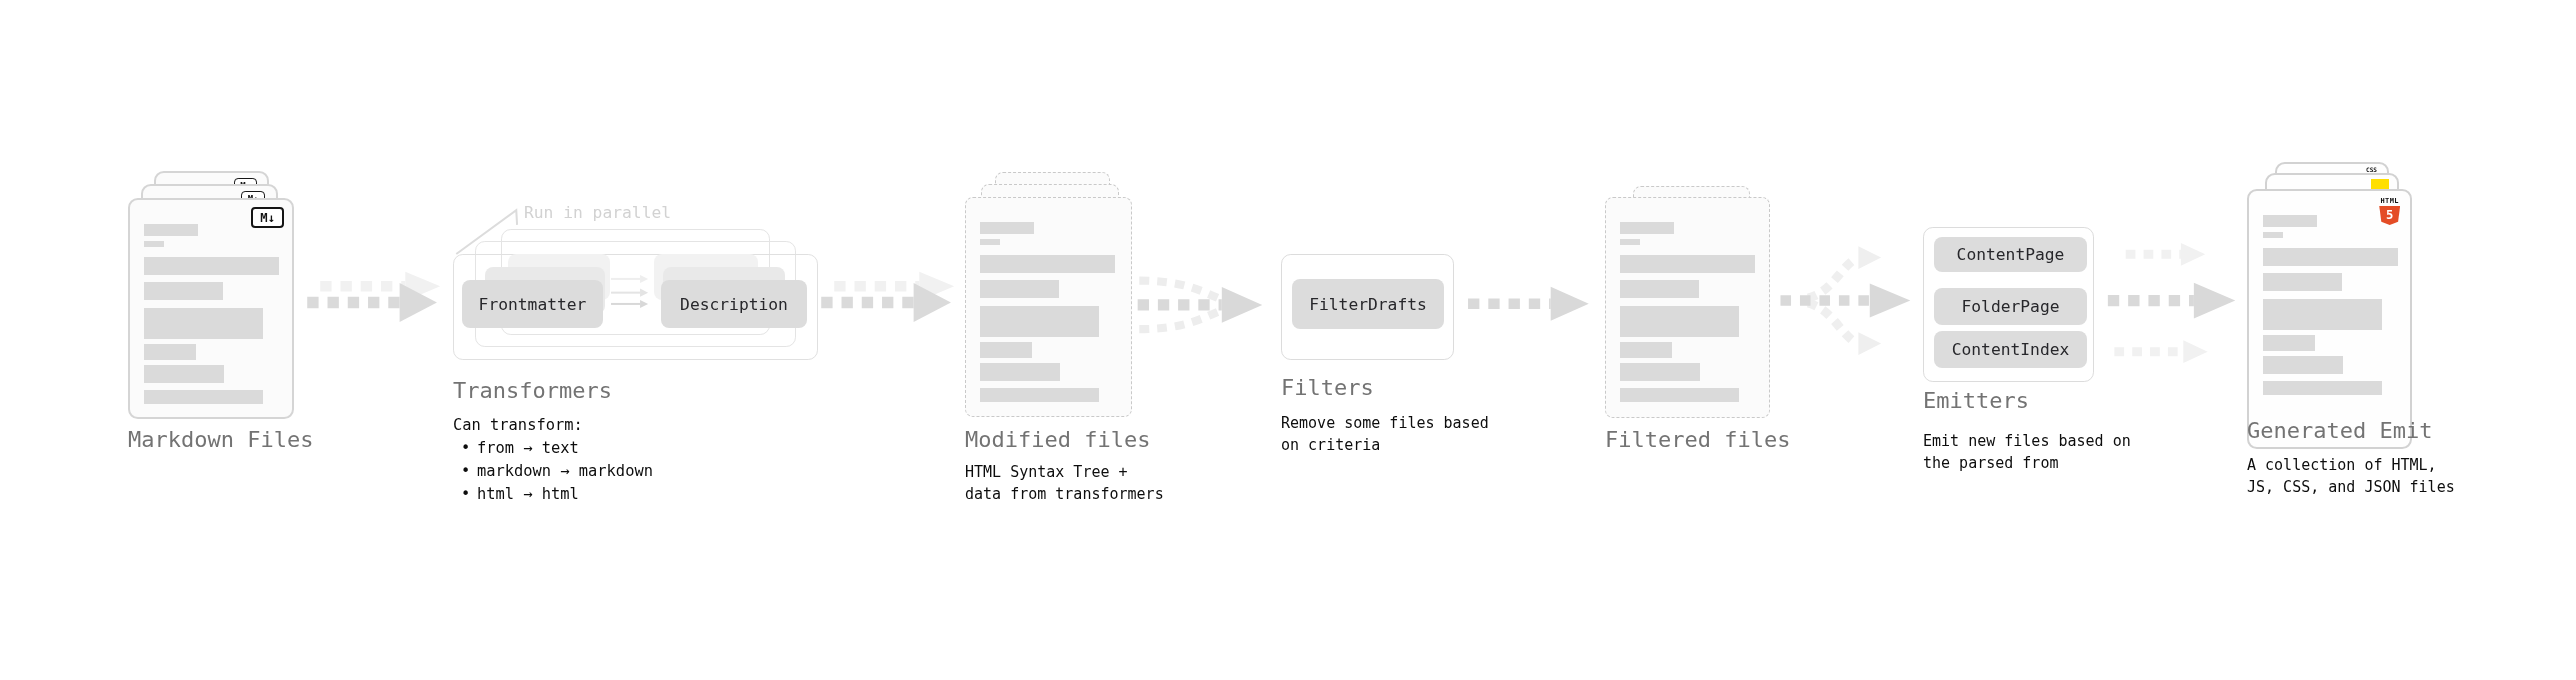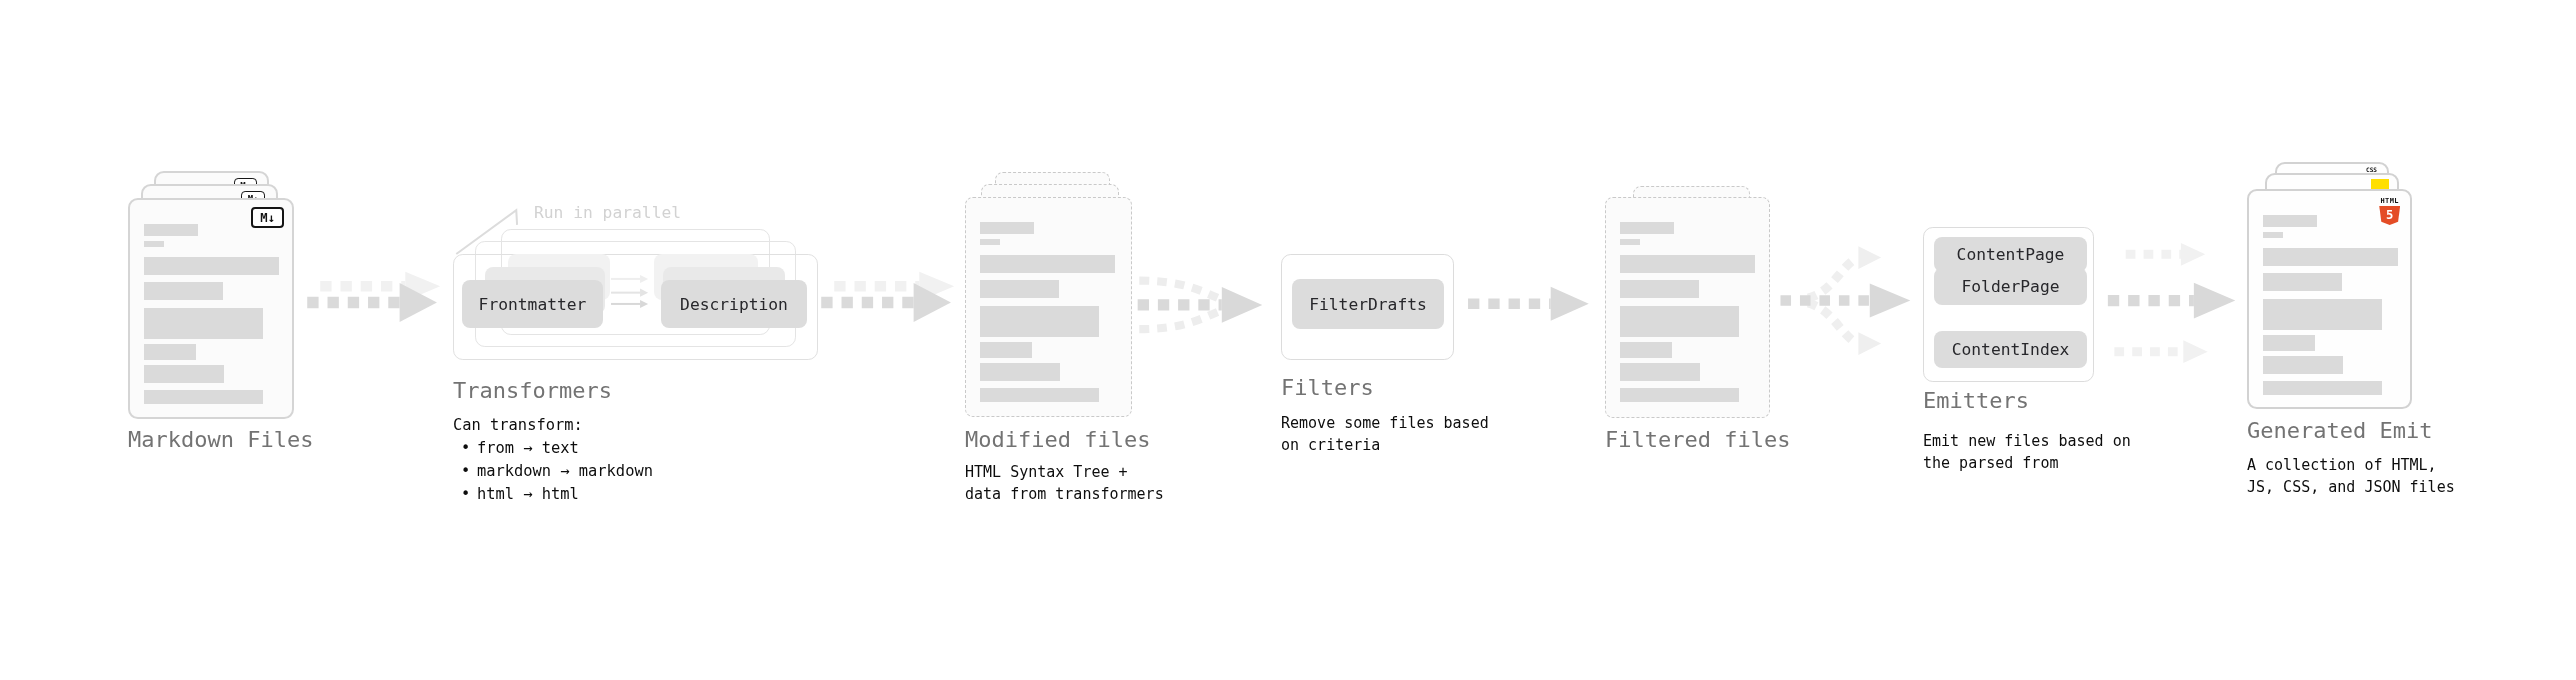--- a/index.html
+++ b/index.html
@@ -118,21 +118,21 @@
       <polygon points="38,16 38,26 48,21" fill="#eeeeee"></polygon>
       <line x1="2" y1="38" x2="38" y2="38" stroke="#e4e4e4" stroke-width="2.5"></line>
       <polygon points="38,33 38,43 48,38" fill="#e4e4e4"></polygon>
       <line x1="2" y1="52" x2="38" y2="52" stroke="#d8d8d8" stroke-width="2.5"></line>
       <polygon points="38,47 38,57 48,52" fill="#d8d8d8"></polygon>
     </svg>
 
     <svg class="arrow" style="left:449px;top:202px;" width="77" height="57" viewBox="0 0 95 70">
       <polyline points="9,64 83,10 84,28" fill="none" stroke="#dcdcdc" stroke-width="2.5"></polyline>
     </svg>
-    <div class="annotation" style="left:524px;top:203px;margin-left:10px;">Run in parallel</div>
+    <div class="annotation" style="left:524px;top:203px;">Run in parallel</div>
 
     <div class="stage-label" style="left:453px;top:378px;">Transformers</div>
     <div class="note" style="left:453px;top:414px;">
       <div>Can transform:</div>
       <div class="ind"><span class="bullet">•</span><span>from → text</span></div>
       <div class="ind"><span class="bullet">•</span><span>markdown → markdown</span></div>
       <div class="ind"><span class="bullet">•</span><span>html → html</span></div>
     </div>
   </div>
 
@@ -209,21 +209,21 @@
     <polygon points="104,10 104,38 132,24" fill="#efefef"></polygon>
     <path d="M42,80 C72,88 80,116 102,130" fill="none" stroke="#efefef" stroke-width="11" stroke-dasharray="11 9"></path>
     <polygon points="104,116 104,144 132,130" fill="#efefef"></polygon>
     <line x1="8" y1="77" x2="118" y2="77" stroke="#d9d9d9" stroke-width="13" stroke-dasharray="13 11"></line>
     <polygon points="118,56 118,98 168,77" fill="#d9d9d9"></polygon>
   </svg>
 
   <div>
     <div class="obox" style="left:1923px;top:227px;width:171px;height:155px;"></div>
     <div class="pill" style="left:1934px;top:237px;width:153px;height:35px;">ContentPage</div>
-    <div class="pill" style="left:1934px;top:268px;width:153px;height:37px;">FolderPage</div>
+    <div class="pill" style="left:1934px;top:288px;width:153px;height:37px;">FolderPage</div>
     <div class="pill" style="left:1934px;top:331px;width:153px;height:37px;">ContentIndex</div>
     <div class="stage-label" style="left:1923px;top:388px;">Emitters</div>
     <div class="stage-desc" style="left:1923px;top:431px;">
       <div>Emit new files based on</div>
       <div>the parsed from</div>
     </div>
   </div>
 
   <svg class="arrow" style="left:2103px;top:238px;" width="142" height="130" viewBox="0 0 175 160">
     <line x1="28" y1="20" x2="96" y2="20" stroke="#f1f1f1" stroke-width="11" stroke-dasharray="12 10"></line>
@@ -237,21 +237,21 @@
   <div>
     <div class="card white" style="left:2275px;top:162px;width:114px;height:81px;">
       <div class="css-badge">
         <span class="t">CSS</span>
         <div class="u"></div>
       </div>
     </div>
     <div class="card white" style="left:2265px;top:173px;width:134px;height:89px;">
       <div class="js-badge"></div>
     </div>
-    <div class="card white" style="left:2247px;top:189px;width:165px;height:220px;">
+    <div class="card white" style="left:2247px;top:189px;width:165px;height:260px;">
       <div class="html5">
         <span class="t">HTML</span>
         <div class="shield">
             <span>5</span>
           </div>
       </div>
       <div class="bars">
         <div class="bar b1"></div>
         <div class="bar b2"></div>
         <div class="bar b3"></div>

